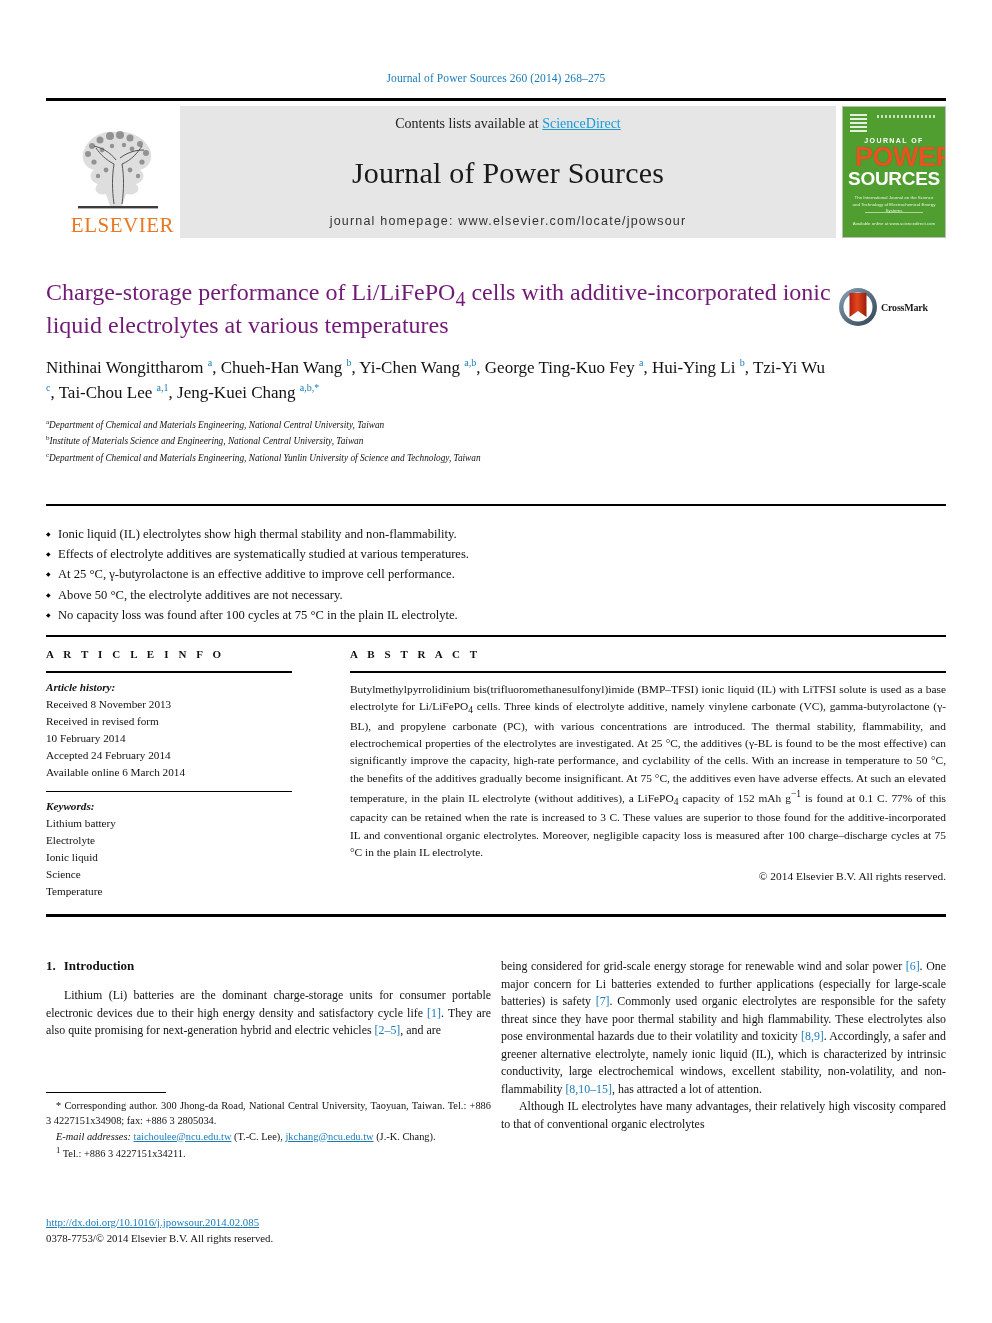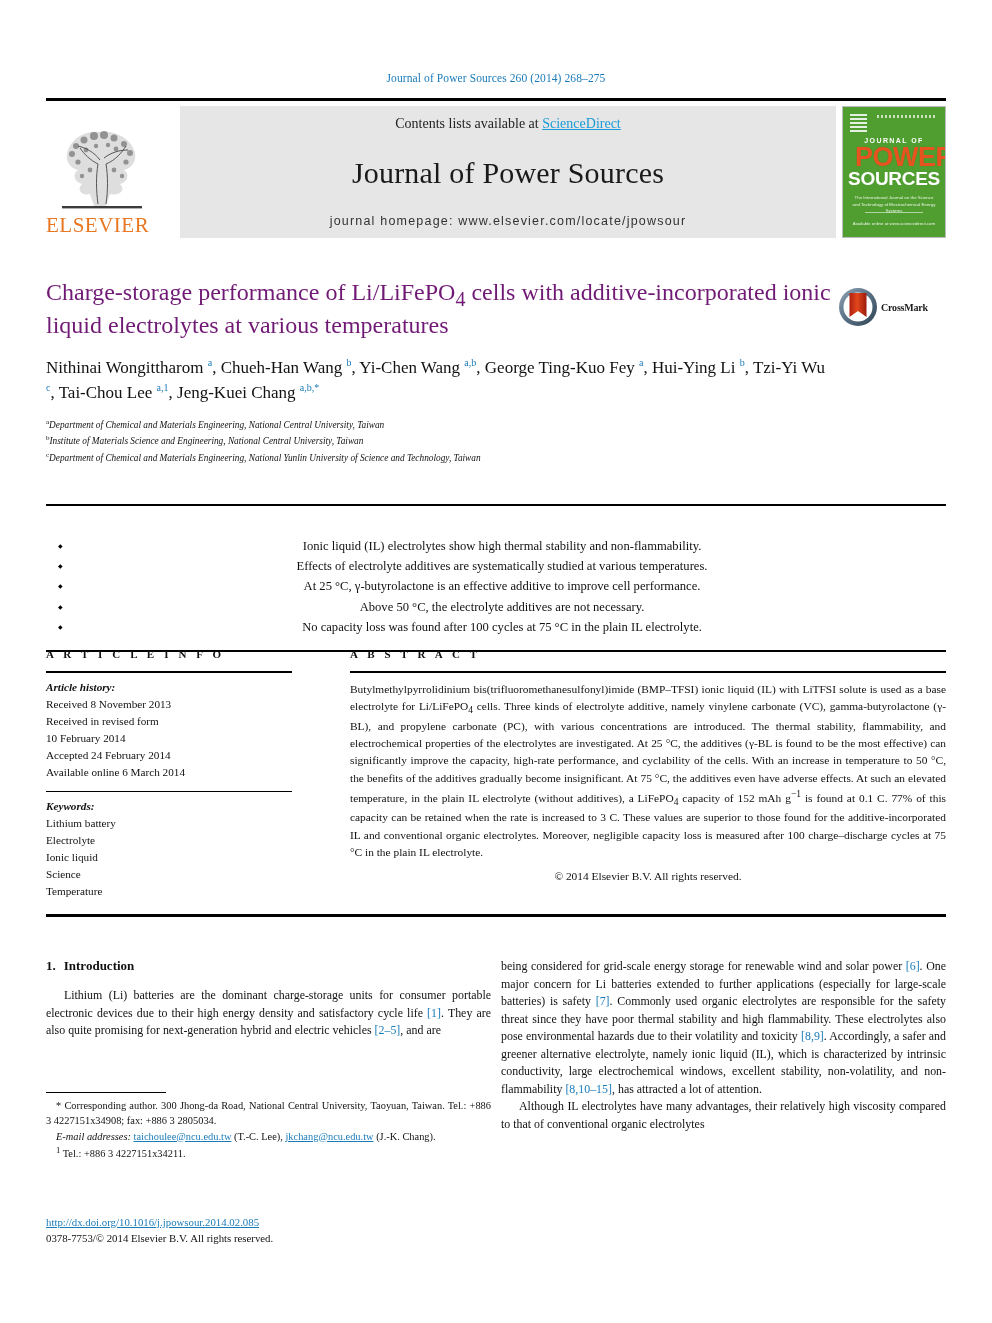--- a/index.html
+++ b/index.html
@@ -35,21 +35,21 @@
     position: absolute; top: 0; left: 0; right: 0;
     height: 3px; background: #000;
   }
   .masthead-inner {
     position: absolute; top: 8px; left: 0; right: 0; bottom: 0;
     display: flex; align-items: stretch;
   }
   .elsevier-logo {
     width: 128px; flex: 0 0 128px;
     display: flex; flex-direction: column;
-    align-items: flex-start; justify-content: flex-end;
+    align-items: flex-end; justify-content: flex-end;
     padding-bottom: 2px;
   }
   .tree-svg { display: block; }
   .elsevier-word {
     font-family: "Liberation Serif", serif;
     font-size: 21px;
     letter-spacing: 0.5px;
     color: #E87722;
     line-height: 1;
     margin-top: 1px;
@@ -181,21 +181,21 @@
     font-size: 11px;
     letter-spacing: 3.6px;
     color: #111;
   }
   .rule-thin { height: 1.6px; background: #000; }
   .rule-thick { height: 2.6px; background: #000; }
 
   
   .highlights { position: absolute; top: 492px; left: 46px; right: 46px; }
   .highlights .rule-a { margin-top: 12px; }
-  .hl-list { margin: 12px; padding: 18px 0 0 0; list-style: none; text-align: center; }
+  .hl-list { margin: 0; padding: 18px 0 0 0; list-style: none; }
   .hl-list li {
     font-size: 12.6px;
     line-height: 1.62;
     color: #111;
     padding-left: 12px;
     position: relative;
   }
   .hl-list li::before {
     content: "\25C6";
     position: absolute; left: 0; top: 0;
@@ -216,21 +216,21 @@
   .abs-rule { margin-top: 11px; }
   .abs-body {
     font-size: 11.4px;
     line-height: 1.52;
     text-align: justify;
     color: #111;
     padding-top: 8px;
   }
   .abs-copy {
     margin-top: 9px;
-    text-align: center;
+    text-align: right;
     font-size: 11.4px;
     color: #111;
   }
   .infoabs .rule-bottom { margin-top: 14px; }
 
   
   .body-cols {
     position: absolute;
     top: 958px; left: 46px; right: 46px;
     display: flex;

